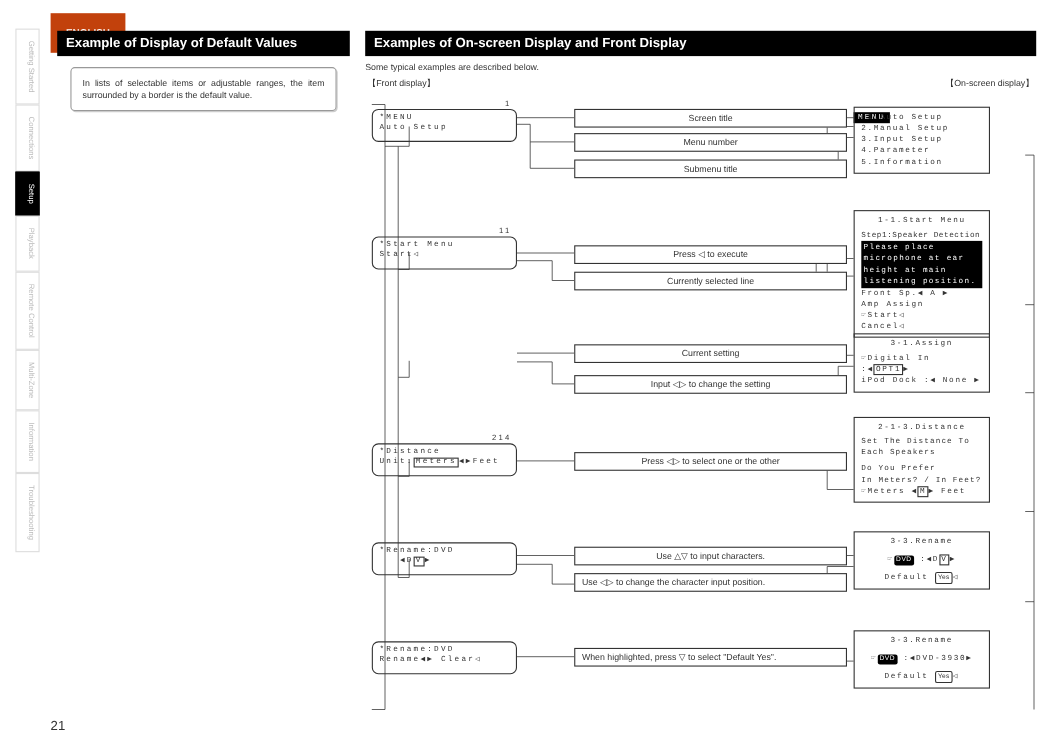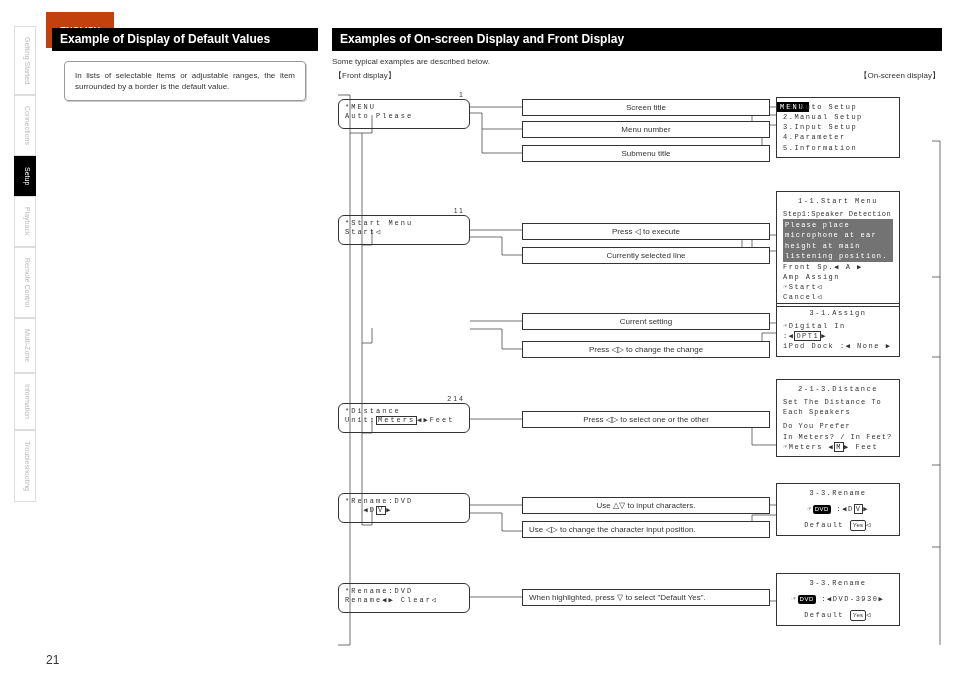--- a/index.html
+++ b/index.html
@@ -76,21 +76,21 @@
   }
   .desc-box.tall { text-align: justify; }
 
   .osd {
     position: absolute; left: 444px; width: 124px;
     border: 1px solid #333; padding: 4px 6px;
     font-family: "Courier New", monospace;
     font-size: 7px; letter-spacing: 1.5px; line-height: 1.45;
   }
   .osd .title { display:block; text-align:center; margin-bottom:3px; }
-  .osd .inv { background:#737373; color:#fff; display:block; padding:1px 2px; letter-spacing:1.2px;}
+  .osd .inv { background:#000000; color:#fff; display:block; padding:1px 2px; letter-spacing:1.2px;}
   .osd .hl-box { border:1px solid #333; padding:0 1px; display:inline; line-height:1;}
   .osd .small-pill { display:inline-block; background:#000; color:#fff; font-size:6px; padding:0 2px; border-radius:2px; font-family:Arial; letter-spacing:0.5px;}
   .osd .yes-pill { display:inline-block; border:1px solid #333; font-size:6px; padding:0 2px; border-radius:2px; font-family:Arial; letter-spacing:0.2px;}
   .menu-pill {
     position:absolute; left:444px; right:auto; background:#000; color:#fff;
     font-family:"Courier New",monospace; font-size:7px; letter-spacing:2px;
     padding:1px 4px;
   }
 
   svg.wires { position:absolute; top:0; left:0; }
@@ -163,21 +163,21 @@
 
         <path d="M600 56 H608 V560 M600 192 H608 M600 272 H608 M600 380 H608 M600 462 H608 M600 560 H600"></path>
       </g>
     </svg>
 
     <div class="menu-pill" style="top:0px;margin-top:17px;">MENU</div>
 
     <div class="lcd" style="top:14px">
       <span class="num">1</span>
       <div class="lcd-line">*MENU</div>
-      <div class="lcd-line">Auto Please</div>
+      <div class="lcd-line">Auto Setup</div>
     </div>
     <div class="lcd" style="top:130px">
       <span class="num">11</span>
       <div class="lcd-line">*Start Menu</div>
       <div class="lcd-line">Start◁</div>
     </div>
     <div class="lcd" style="top:318px">
       <span class="num">214</span>
       <div class="lcd-line">*Distance</div>
       <div class="lcd-line"><span>Unit:</span><span class="hl">Meters</span><span>◀▶Feet</span></div>
@@ -192,21 +192,21 @@
     </div>
 
     <div class="desc-box" style="top:14px">Screen title</div>
     <div class="desc-box" style="top:36px">Menu number</div>
     <div class="desc-box" style="top:60px">Submenu title</div>
 
     <div class="desc-box" style="top:138px">Press ◁ to execute</div>
     <div class="desc-box" style="top:162px">Currently selected line</div>
 
     <div class="desc-box" style="top:228px">Current setting</div>
-    <div class="desc-box" style="top:256px">Press ◁▷ to change the change</div>
+    <div class="desc-box" style="top:256px">Input ◁▷ to change the setting</div>
 
     <div class="desc-box" style="top:326px">Press ◁▷ to select one or the other</div>
 
     <div class="desc-box" style="top:412px">Use △▽ to input characters.</div>
     <div class="desc-box tall" style="top:436px">Use ◁▷ to change the character input position.</div>
 
     <div class="desc-box tall" style="top:504px">When highlighted, press ▽ to select "Default Yes".</div>
 
     <div class="osd" style="top:12px">
       <div>☞1.Auto Setup</div>

